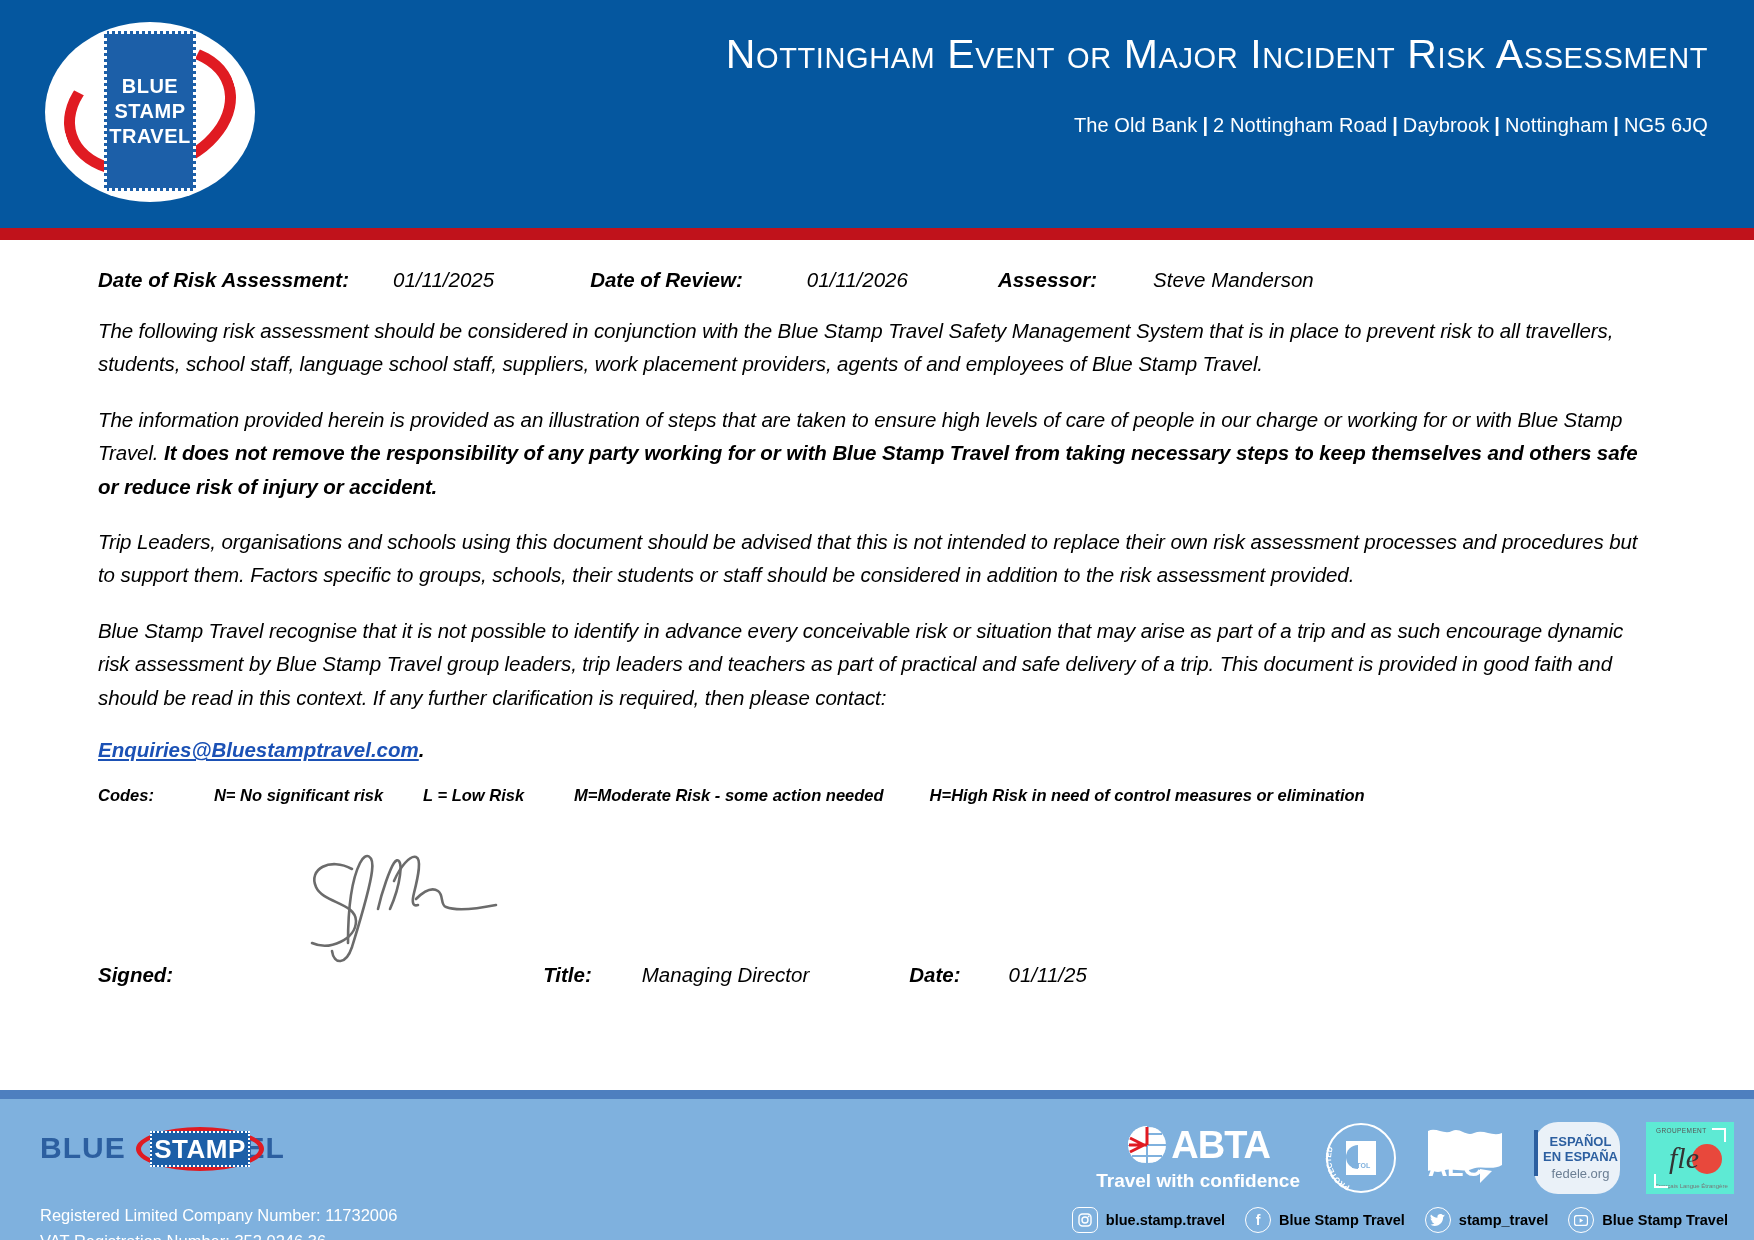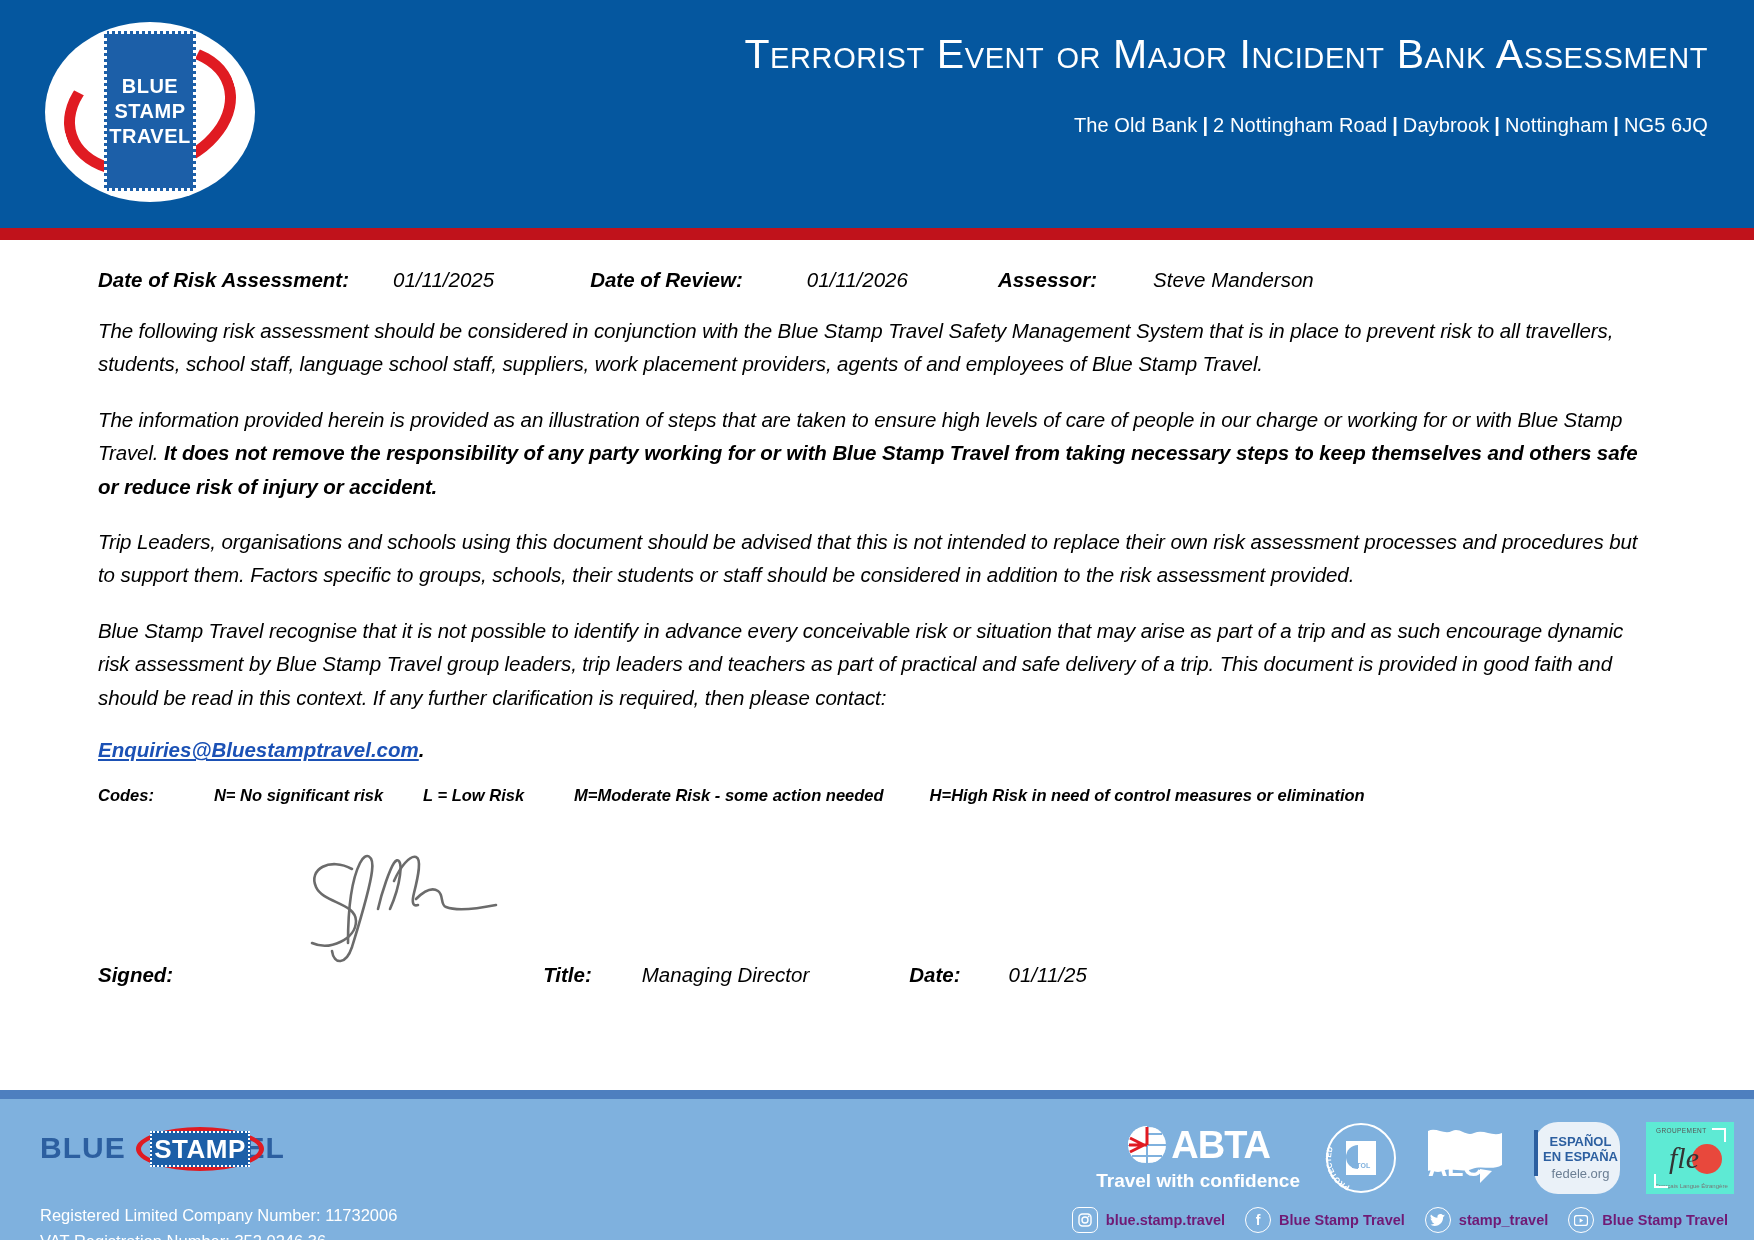--- a/index.html
+++ b/index.html
@@ -267,40 +267,40 @@
     display: flex; align-items: center; justify-content: flex-end;
     gap: 20px; margin-top: 8px; padding-right: 6px;
   }
   .social { display: flex; align-items: center; gap: 8px; }
   .social-ic {
     width: 26px; height: 26px; border: 1.6px solid #ffffff; border-radius: 50%;
     display: flex; align-items: center; justify-content: center;
     color: #ffffff; font-size: 14px; font-weight: 700;
   }
   .social-ic.sq { border-radius: 7px; }
-  .social-label { color: #701a75; font-size: 14.5px; font-weight: 700; white-space: nowrap; }
+  .social-label { color: #000000; font-size: 14.5px; font-weight: 700; white-space: nowrap; }
 </style>
 </head>
 <body>
 
 <div class="page">
 
   <div class="header">
     <div class="logo-wrap">
       <div class="logo-disc">
         <div class="logo-swoosh"></div>
         <div class="logo-stamp">
           <span>BLUE</span>
           <span>STAMP</span>
           <span>TRAVEL</span>
         </div>
       </div>
     </div>
     <div class="header-right">
-      <div class="doc-title">Terrorist Event or Major Incident Bank Assessment</div>
+      <div class="doc-title">Nottingham Event or Major Incident Risk Assessment</div>
       <div class="addr-line">
         <span>The Old Bank</span><span class="sep">|</span><span>2 Nottingham Road</span><span class="sep">|</span><span>Daybrook</span><span class="sep">|</span><span>Nottingham</span><span class="sep">|</span><span>NG5 6JQ</span>
       </div>
     </div>
   </div>
   <div class="redbar"></div>
 
   <div class="body">
 
     <div class="meta-row">

